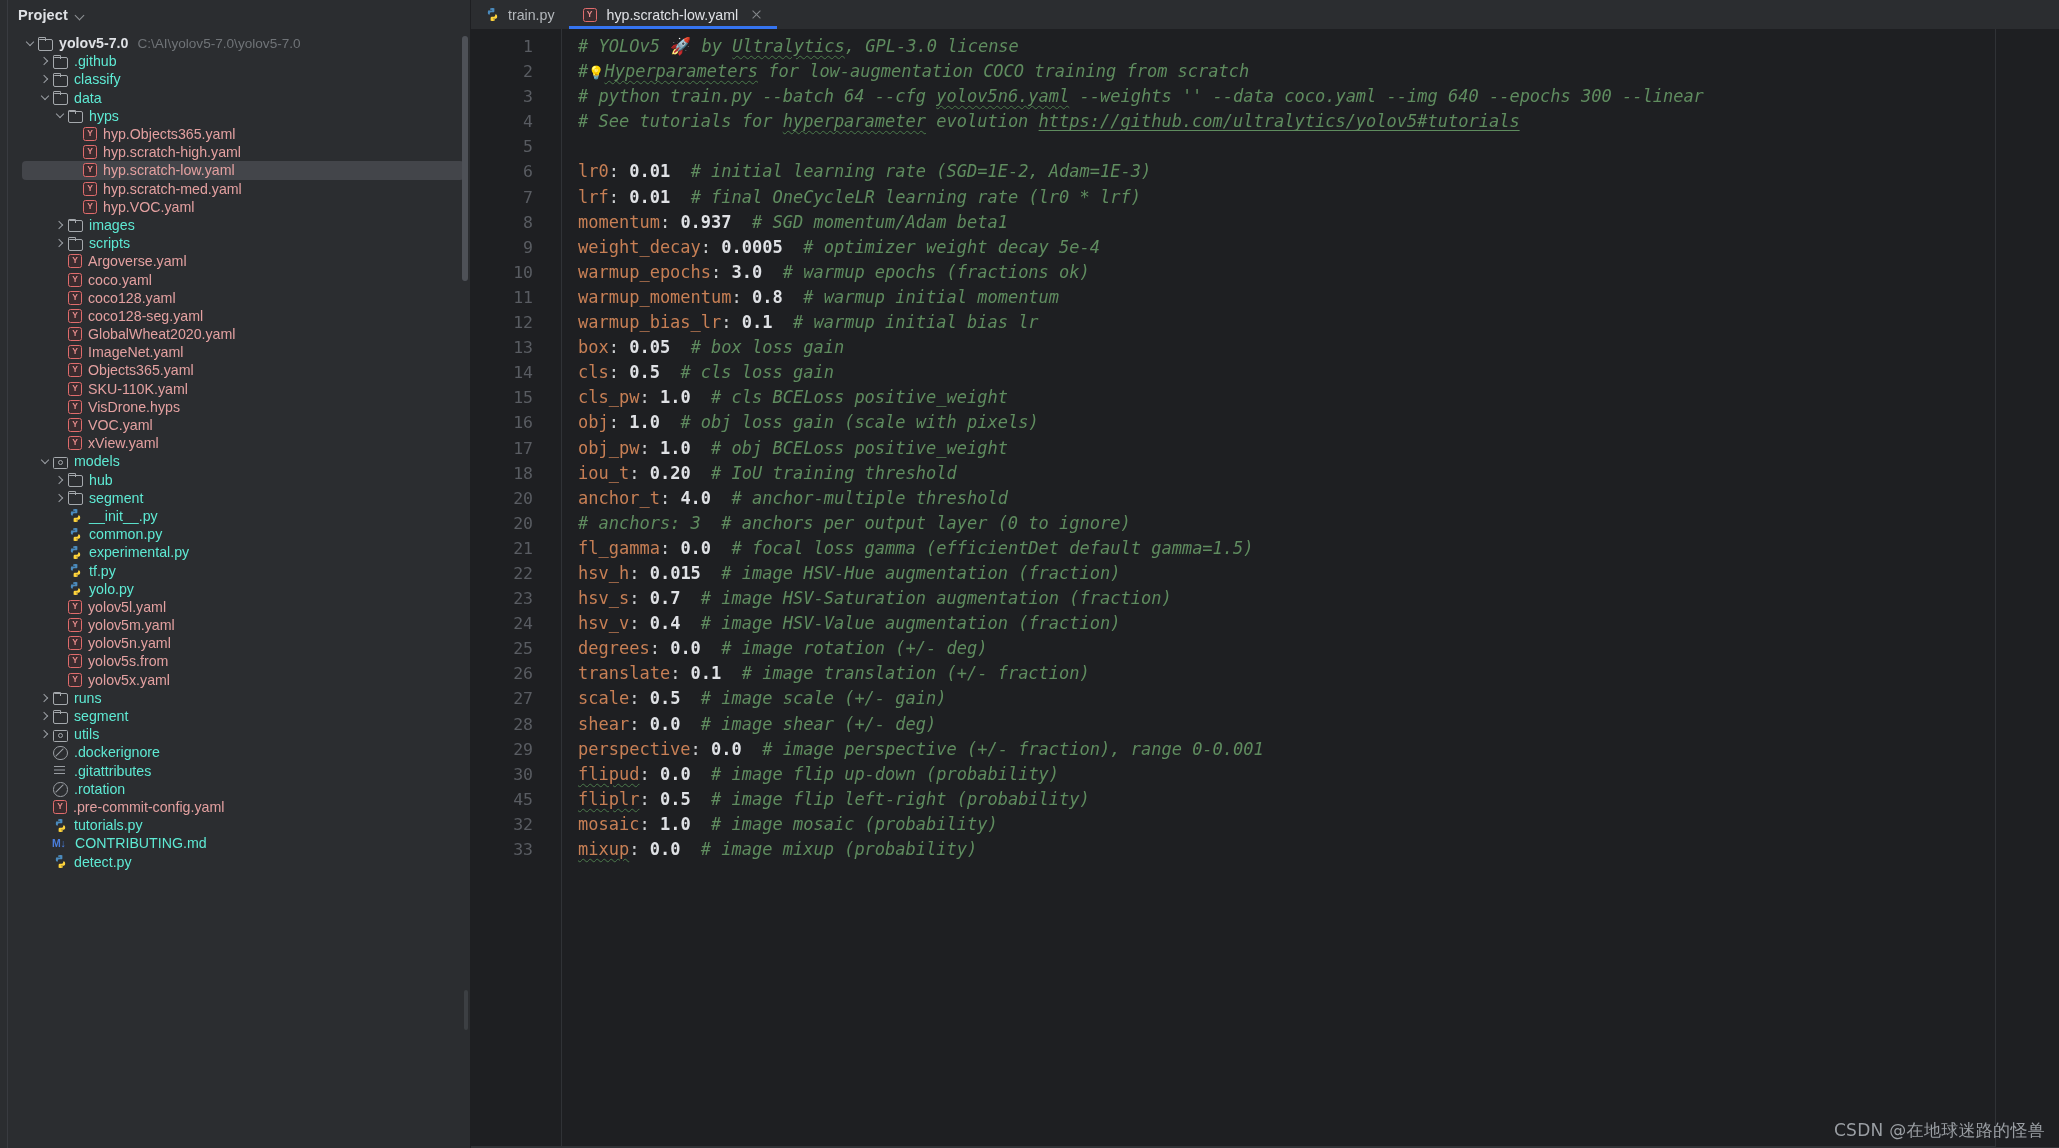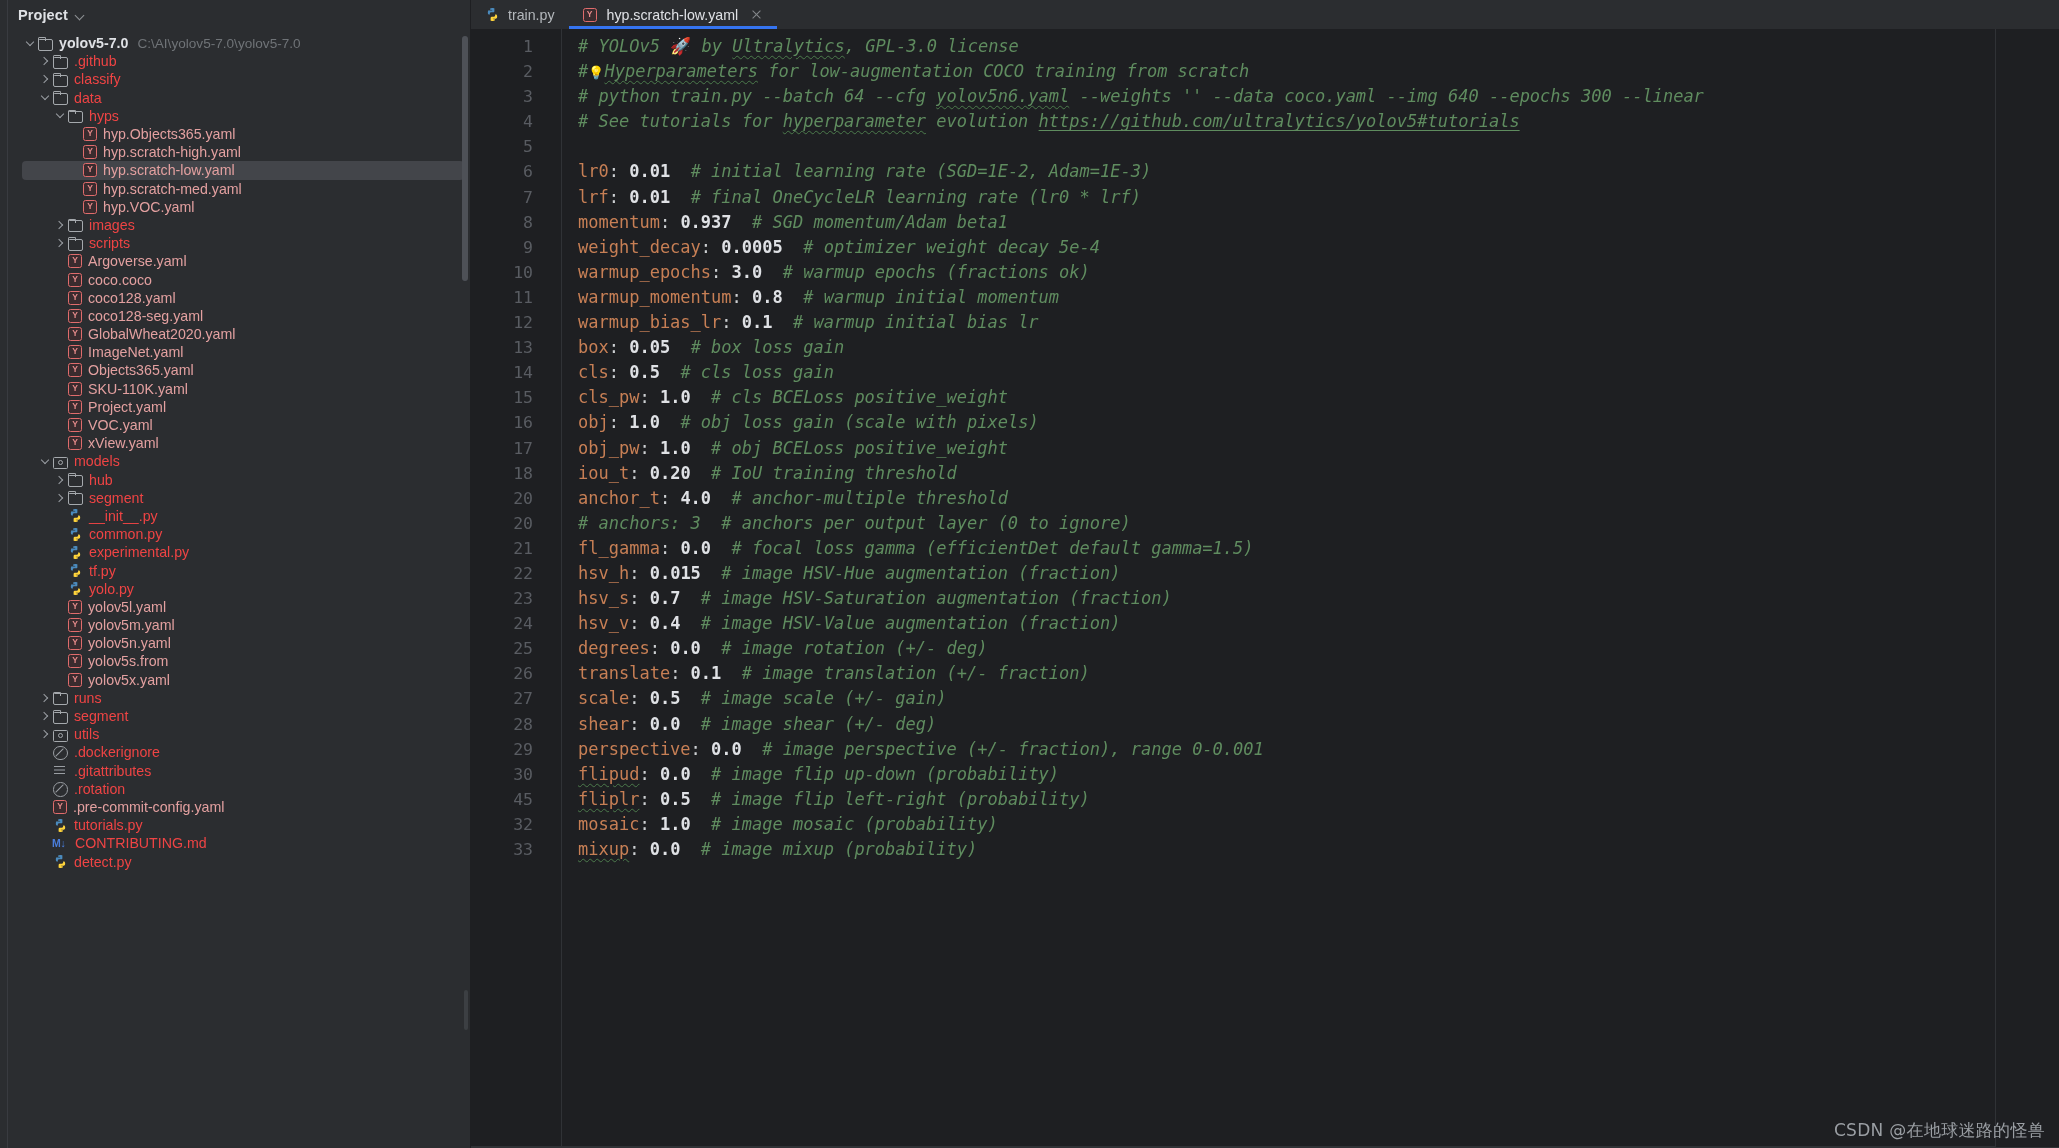--- a/index.html
+++ b/index.html
@@ -94,21 +94,21 @@
     box-shadow: 0 3.5px 0 0 #9a9ea3, 0 7px 0 0 #9a9ea3;
   }
   .ico.lines::after{
     content:""; position:absolute; left:2px; top:10px; width:7px; height:0;
   }
   
   .ico.md { width:19px; flex:0 0 19px; height:14px; margin-right:4px; color:#4a7ddb;
             font-size:10.5px; font-weight:700; line-height:14px; letter-spacing:-.3px;
             font-family:"Liberation Sans", sans-serif;}
 
-  .lbl { color:#ef4444; }
+  .lbl { color:#5eead4; }
   .lbl.bold { font-weight: 700; color:#dfe1e5; }
   .lbl.red { color:#e3a0a0; }
   .path { color:#6f7377; font-size:13.6px; margin-left:9px; }
 
   
   .panel-scroll {
     position:absolute; right:2px; top:36px; width:6px; height:245px;
     background:#4e5157; border-radius:3px;
   }
   .panel-scroll2 {
@@ -262,21 +262,21 @@
         <div class="row">
           <span class="pad" style="display: inline-block; flex: 0 0 auto; width: 44px;"></span>
           <span style="width: 15px; flex: 0 0 15px;"></span>
           <span class="ico yaml">Y</span>
           <span class="lbl red">Argoverse.yaml</span>
         </div>
         <div class="row">
           <span class="pad" style="display: inline-block; flex: 0 0 auto; width: 44px;"></span>
           <span style="width: 15px; flex: 0 0 15px;"></span>
           <span class="ico yaml">Y</span>
-          <span class="lbl red">coco.coco</span>
+          <span class="lbl red">coco.yaml</span>
         </div>
         <div class="row">
           <span class="pad" style="display: inline-block; flex: 0 0 auto; width: 44px;"></span>
           <span style="width: 15px; flex: 0 0 15px;"></span>
           <span class="ico yaml">Y</span>
           <span class="lbl red">coco128.yaml</span>
         </div>
         <div class="row">
           <span class="pad" style="display: inline-block; flex: 0 0 auto; width: 44px;"></span>
           <span style="width: 15px; flex: 0 0 15px;"></span>
@@ -304,21 +304,21 @@
         <div class="row">
           <span class="pad" style="display: inline-block; flex: 0 0 auto; width: 44px;"></span>
           <span style="width: 15px; flex: 0 0 15px;"></span>
           <span class="ico yaml">Y</span>
           <span class="lbl red">SKU-110K.yaml</span>
         </div>
         <div class="row">
           <span class="pad" style="display: inline-block; flex: 0 0 auto; width: 44px;"></span>
           <span style="width: 15px; flex: 0 0 15px;"></span>
           <span class="ico yaml">Y</span>
-          <span class="lbl red">Project.yaml</span>
+          <span class="lbl red">VisDrone.hyps</span>
         </div>
         <div class="row">
           <span class="pad" style="display: inline-block; flex: 0 0 auto; width: 44px;"></span>
           <span style="width: 15px; flex: 0 0 15px;"></span>
           <span class="ico yaml">Y</span>
           <span class="lbl red">VOC.yaml</span>
         </div>
         <div class="row">
           <span class="pad" style="display: inline-block; flex: 0 0 auto; width: 44px;"></span>
           <span style="width: 15px; flex: 0 0 15px;"></span>

